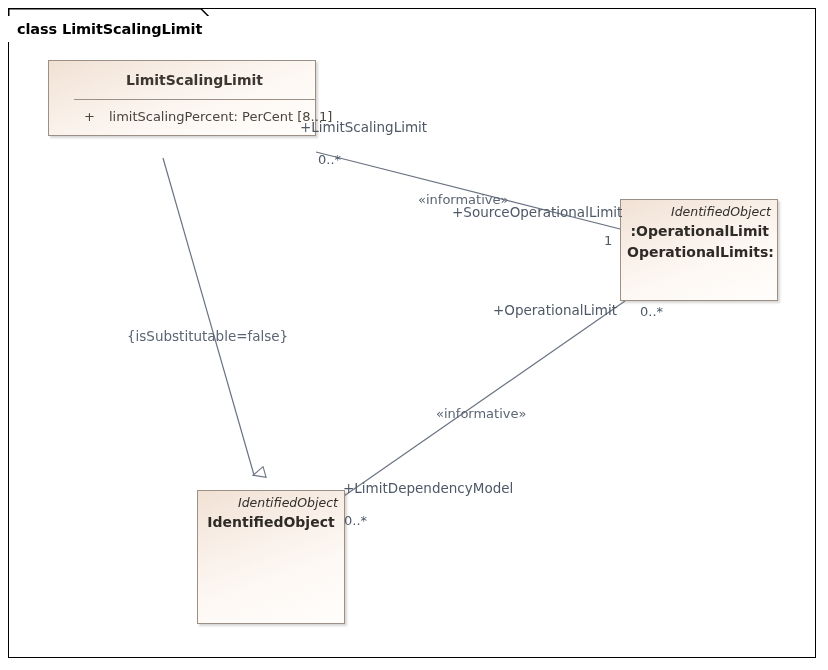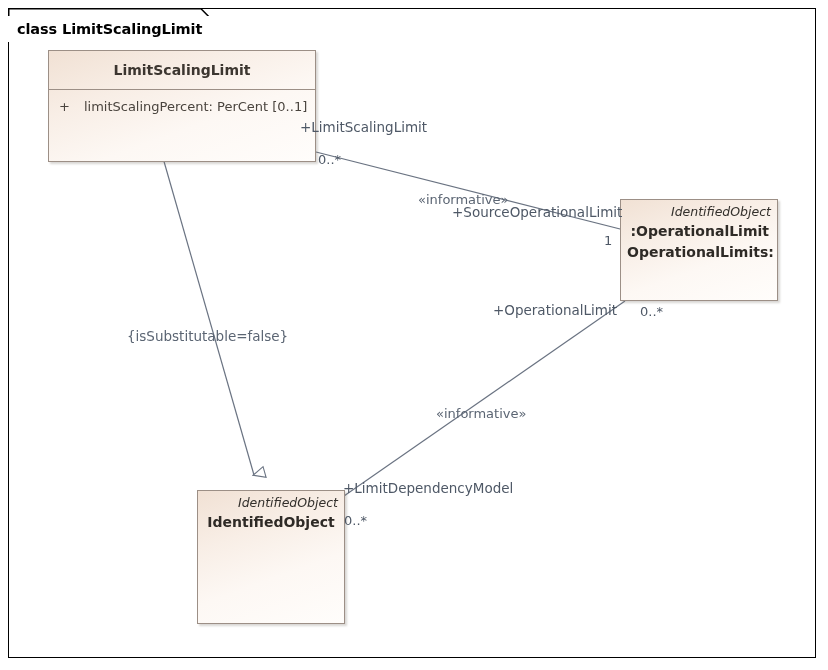--- a/index.html
+++ b/index.html
@@ -154,26 +154,26 @@
       </marker>
     </defs>
 
     <line x1="163" y1="158" x2="254" y2="475" stroke="#6a7382" stroke-width="1.2" marker-end="url(#gen-arrow)"></line>
 
     <line x1="316" y1="152" x2="628" y2="231" stroke="#6a7382" stroke-width="1.2"></line>
 
     <line x1="625" y1="301" x2="344" y2="496" stroke="#6a7382" stroke-width="1.2"></line>
   </svg>
 
-  <div class="uml-box" style="left:48px; top:50px; width:268px; height:112px;">
+  <div class="uml-box" style="left:48px; top:60px; width:268px; height:76px;padding-left:25px;">
     <div class="uml-title">LimitScalingLimit</div>
     <div class="compartment-sep"></div>
     <div class="uml-attr">
       <span class="attr-vis">+</span>
-      <span>limitScalingPercent: PerCent [0..1]</span>
+      <span>limitScalingPercent: PerCent [8..1]</span>
     </div>
   </div>
 
   <div class="uml-box" style="left:620px; top:199px; width:158px; height:102px;">
     <div class="stereo-line">IdentifiedObject</div>
     <div class="name-line right-al">:OperationalLimit</div>
     <div class="name-line right-al">OperationalLimits:</div>
   </div>
 
   <div class="uml-box" style="left:197px; top:490px; width:148px; height:134px;">

